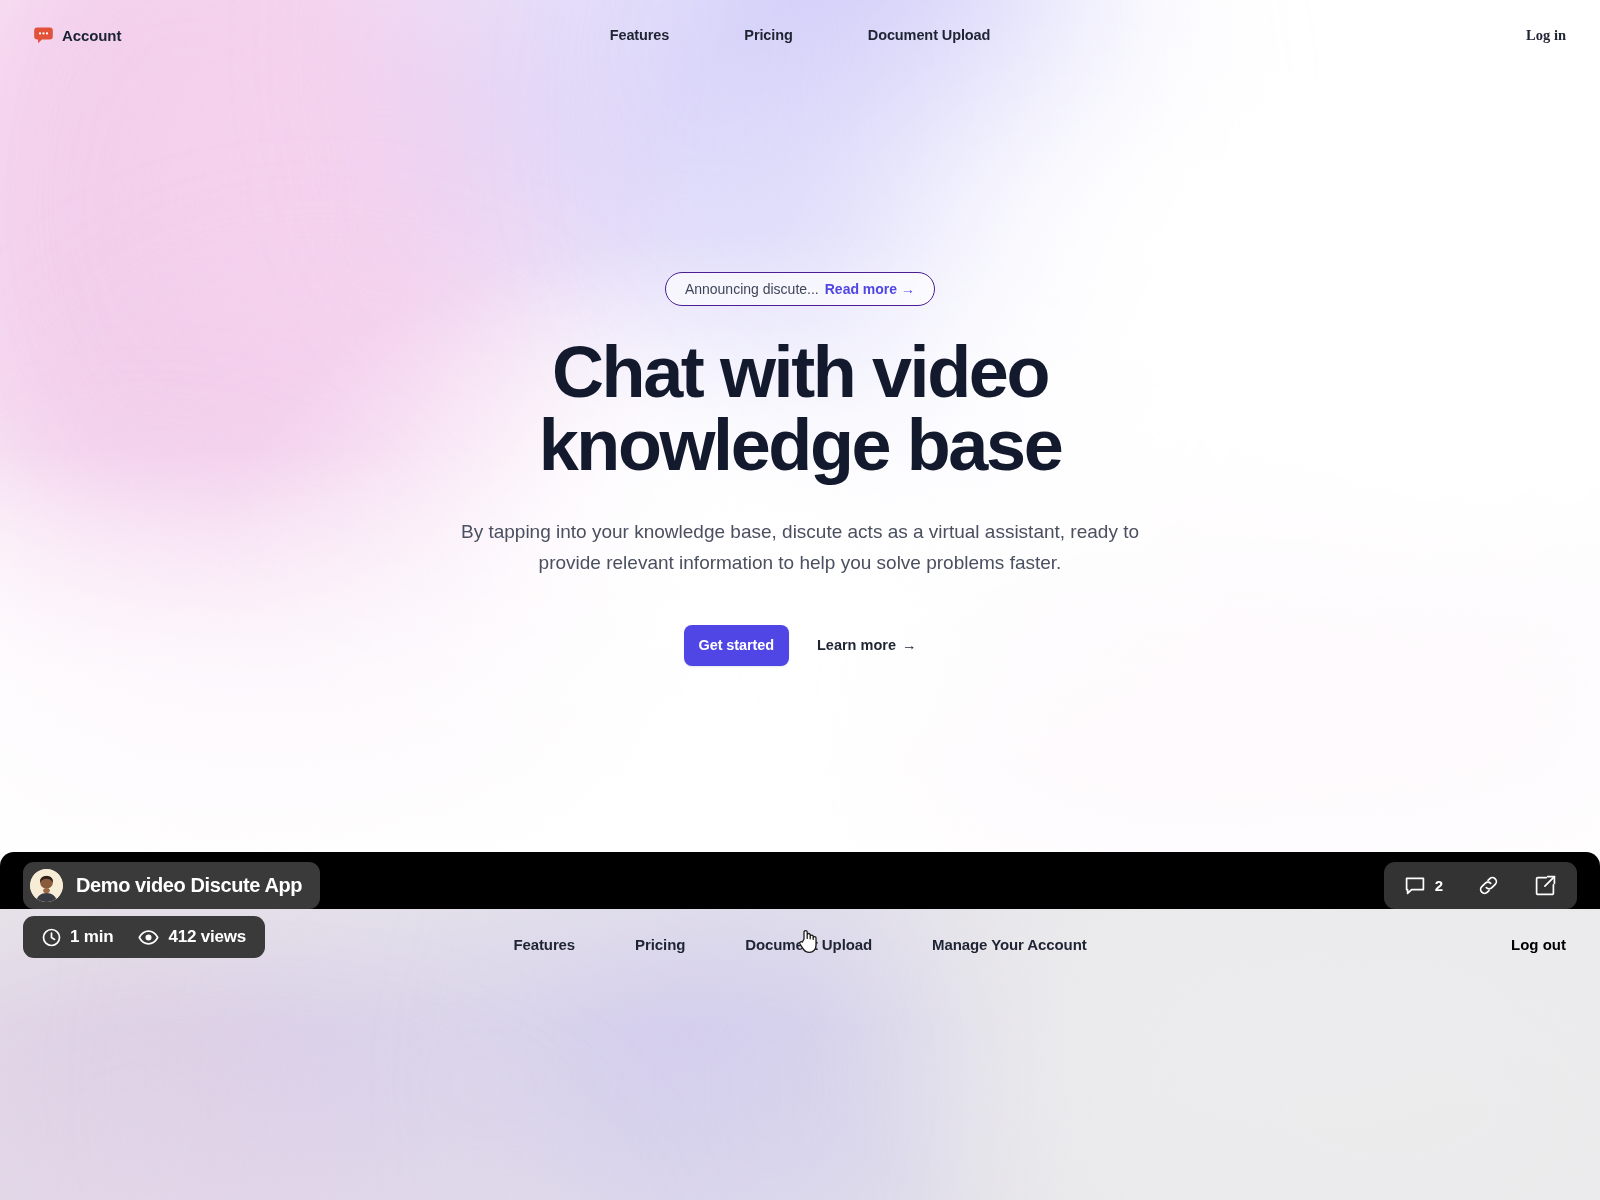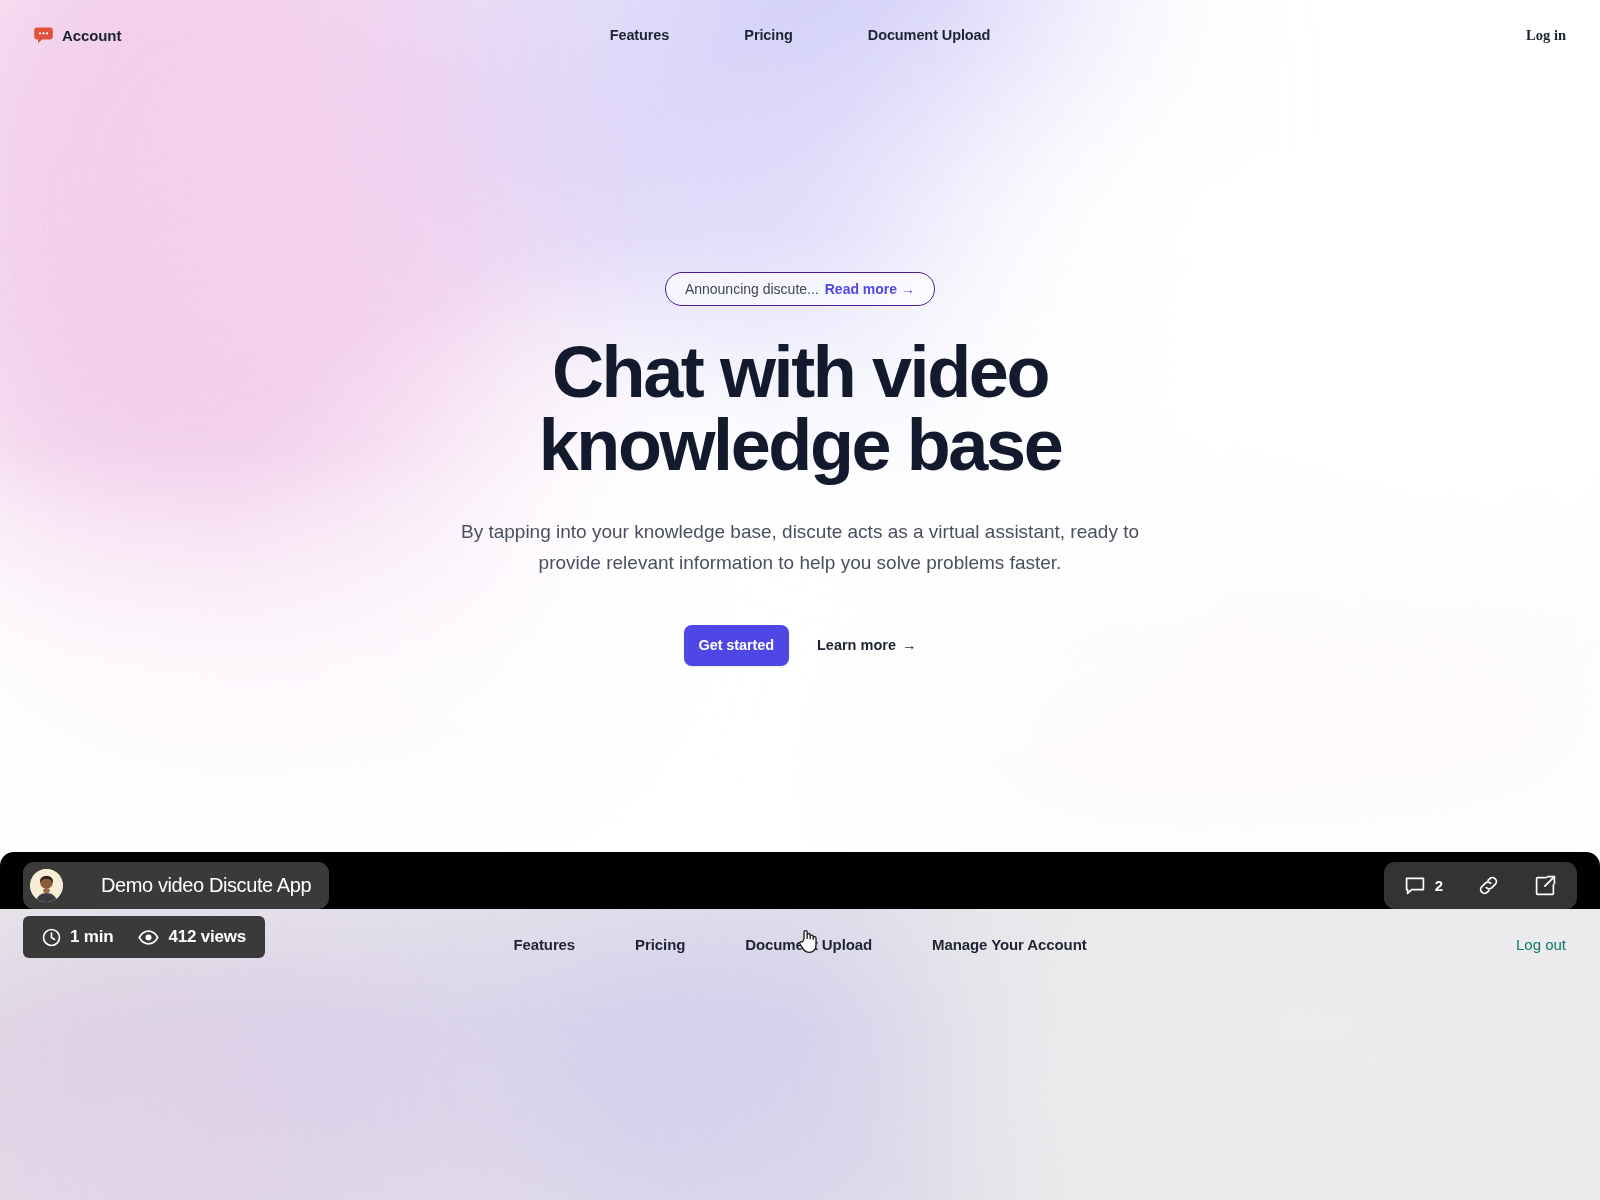--- a/index.html
+++ b/index.html
@@ -163,21 +163,21 @@
     display:flex; align-items:center; justify-content:center; gap:60px;
     pointer-events:none;
   }
   .inner-nav-center > * { pointer-events:auto; }
   .inner-nav-link {
     font-size:15px; font-weight:700; color:#1e2433;
     letter-spacing:-.1px; cursor:pointer; white-space:nowrap;
   }
   .inner-logout {
     margin-left:auto; z-index:7;
-    font-size:15px; font-weight:400; color:#0f766e; cursor:pointer;text-align:right;
+    font-size:15px; font-weight:700; color:#000000; cursor:pointer;text-align:right;
   }
 
   
   .cursor {
     position:absolute; left:797px; top:928px;
     width:22px; height:26px; z-index:60; pointer-events:none;
   }
 
   
   .title-chip {
@@ -185,30 +185,29 @@
     display:flex; align-items:center; gap:13px;
     height:47px; padding:0 18px 0 7px;
     background:#3a3a3a; border-radius:11px;
   }
   .chip-avatar {
     width:33px; height:33px; border-radius:50%;
     background:#f5e7cf; overflow:hidden; flex:none;
     position:relative;
   }
   .title-chip-text {
-    font-size:20px; font-weight:400; color:#ffffff; letter-spacing:-.4px;
+    font-size:20px; font-weight:700; color:#ffffff; letter-spacing:-.4px;
     white-space:nowrap;
-    margin-left:25px;
   }
 
   .stats-chip {
     position:absolute; left:23px; top:916px; z-index:50;
     display:flex; align-items:center; gap:0;
     height:42px; padding:0 19px;
-    background:#3a3a3a; border-radius:6px;
+    background:#3a3a3a; border-radius:11px;
   }
   .stat {
     display:flex; align-items:center; gap:9px;
     font-size:17px; font-weight:700; color:#ffffff; letter-spacing:-.2px;
     white-space:nowrap;
   }
   .stat + .stat { margin-left:25px; }
 
   .actions-chip {
     position:absolute; right:23px; top:862px; z-index:50;

